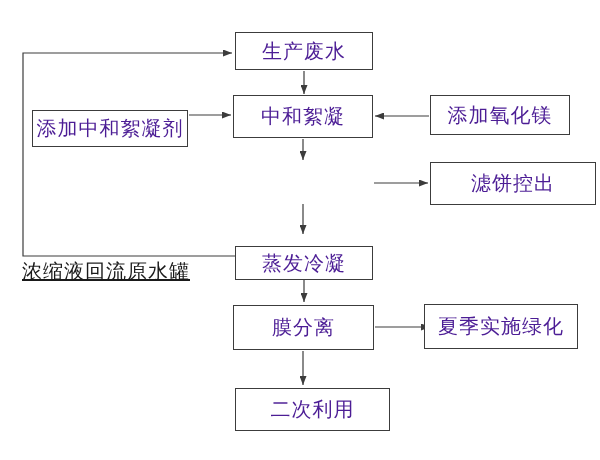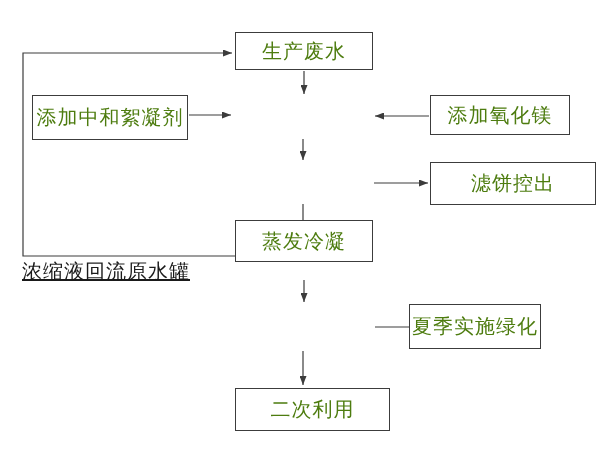--- a/index.html
+++ b/index.html
@@ -23,21 +23,21 @@
   .node {
     position: absolute;
     box-sizing: border-box;
     border: 1px solid #3c3c3c;
     background: #ffffff;
     display: flex;
     align-items: center;
     justify-content: center;
     font-size: 20px;
     letter-spacing: 1px;
-    color: #4d7c0f;
+    color: #4c1d95;
     white-space: nowrap;
   }
   .annotation {
     position: absolute;
     font-size: 20px;
     letter-spacing: 1px;
     color: #1a1a1a;
     white-space: nowrap;
   }
 </style>
@@ -61,30 +61,32 @@
       <line x1="303" y1="204" x2="303" y2="234" marker-end="url(#ah)"></line>
       <line x1="304" y1="280" x2="304" y2="302" marker-end="url(#ah)"></line>
       <line x1="375" y1="327" x2="430" y2="327" marker-end="url(#ah)"></line>
       <line x1="303" y1="351" x2="303" y2="385" marker-end="url(#ah)"></line>
       <polyline points="235,256 23,256 23,53 232,53" marker-end="url(#ah)"></polyline>
     </g>
   </svg>
 
   <div class="node" style="left:235px; top:32px; width:138px; height:38px">生产废水</div>
 
-  <div class="node" style="left:32px; top:95px; width:156px; height:45px">添加中和絮凝剂</div>
+  <div class="node" style="left:32px; top:110px; width:156px; height:37px">添加中和絮凝剂</div>
 
+  <div class="node" style="left:233px; top:95px; width:140px; height:43px">中和絮凝</div>
 
   <div class="node" style="left:430px; top:95px; width:140px; height:40px">添加氧化镁</div>
 
 
   <div class="node" style="left:430px; top:162px; width:166px; height:43px">滤饼控出</div>
 
-  <div class="node" style="left:235px; top:220px; width:138px; height:42px">蒸发冷凝</div>
+  <div class="node" style="left:235px; top:246px; width:138px; height:34px">蒸发冷凝</div>
 
+  <div class="node" style="left:233px; top:305px; width:141px; height:45px">膜分离</div>
 
-  <div class="node" style="left:409px; top:304px; width:132px; height:45px">夏季实施绿化</div>
+  <div class="node" style="left:424px; top:304px; width:154px; height:45px">夏季实施绿化</div>
 
   <div class="node" style="left:235px; top:388px; width:155px; height:43px">二次利用</div>
 
   <div class="annotation" style="left:22px; top:258px;text-decoration:underline;">浓缩液回流原水罐</div>
 
 </div>
 
 </body></html>

